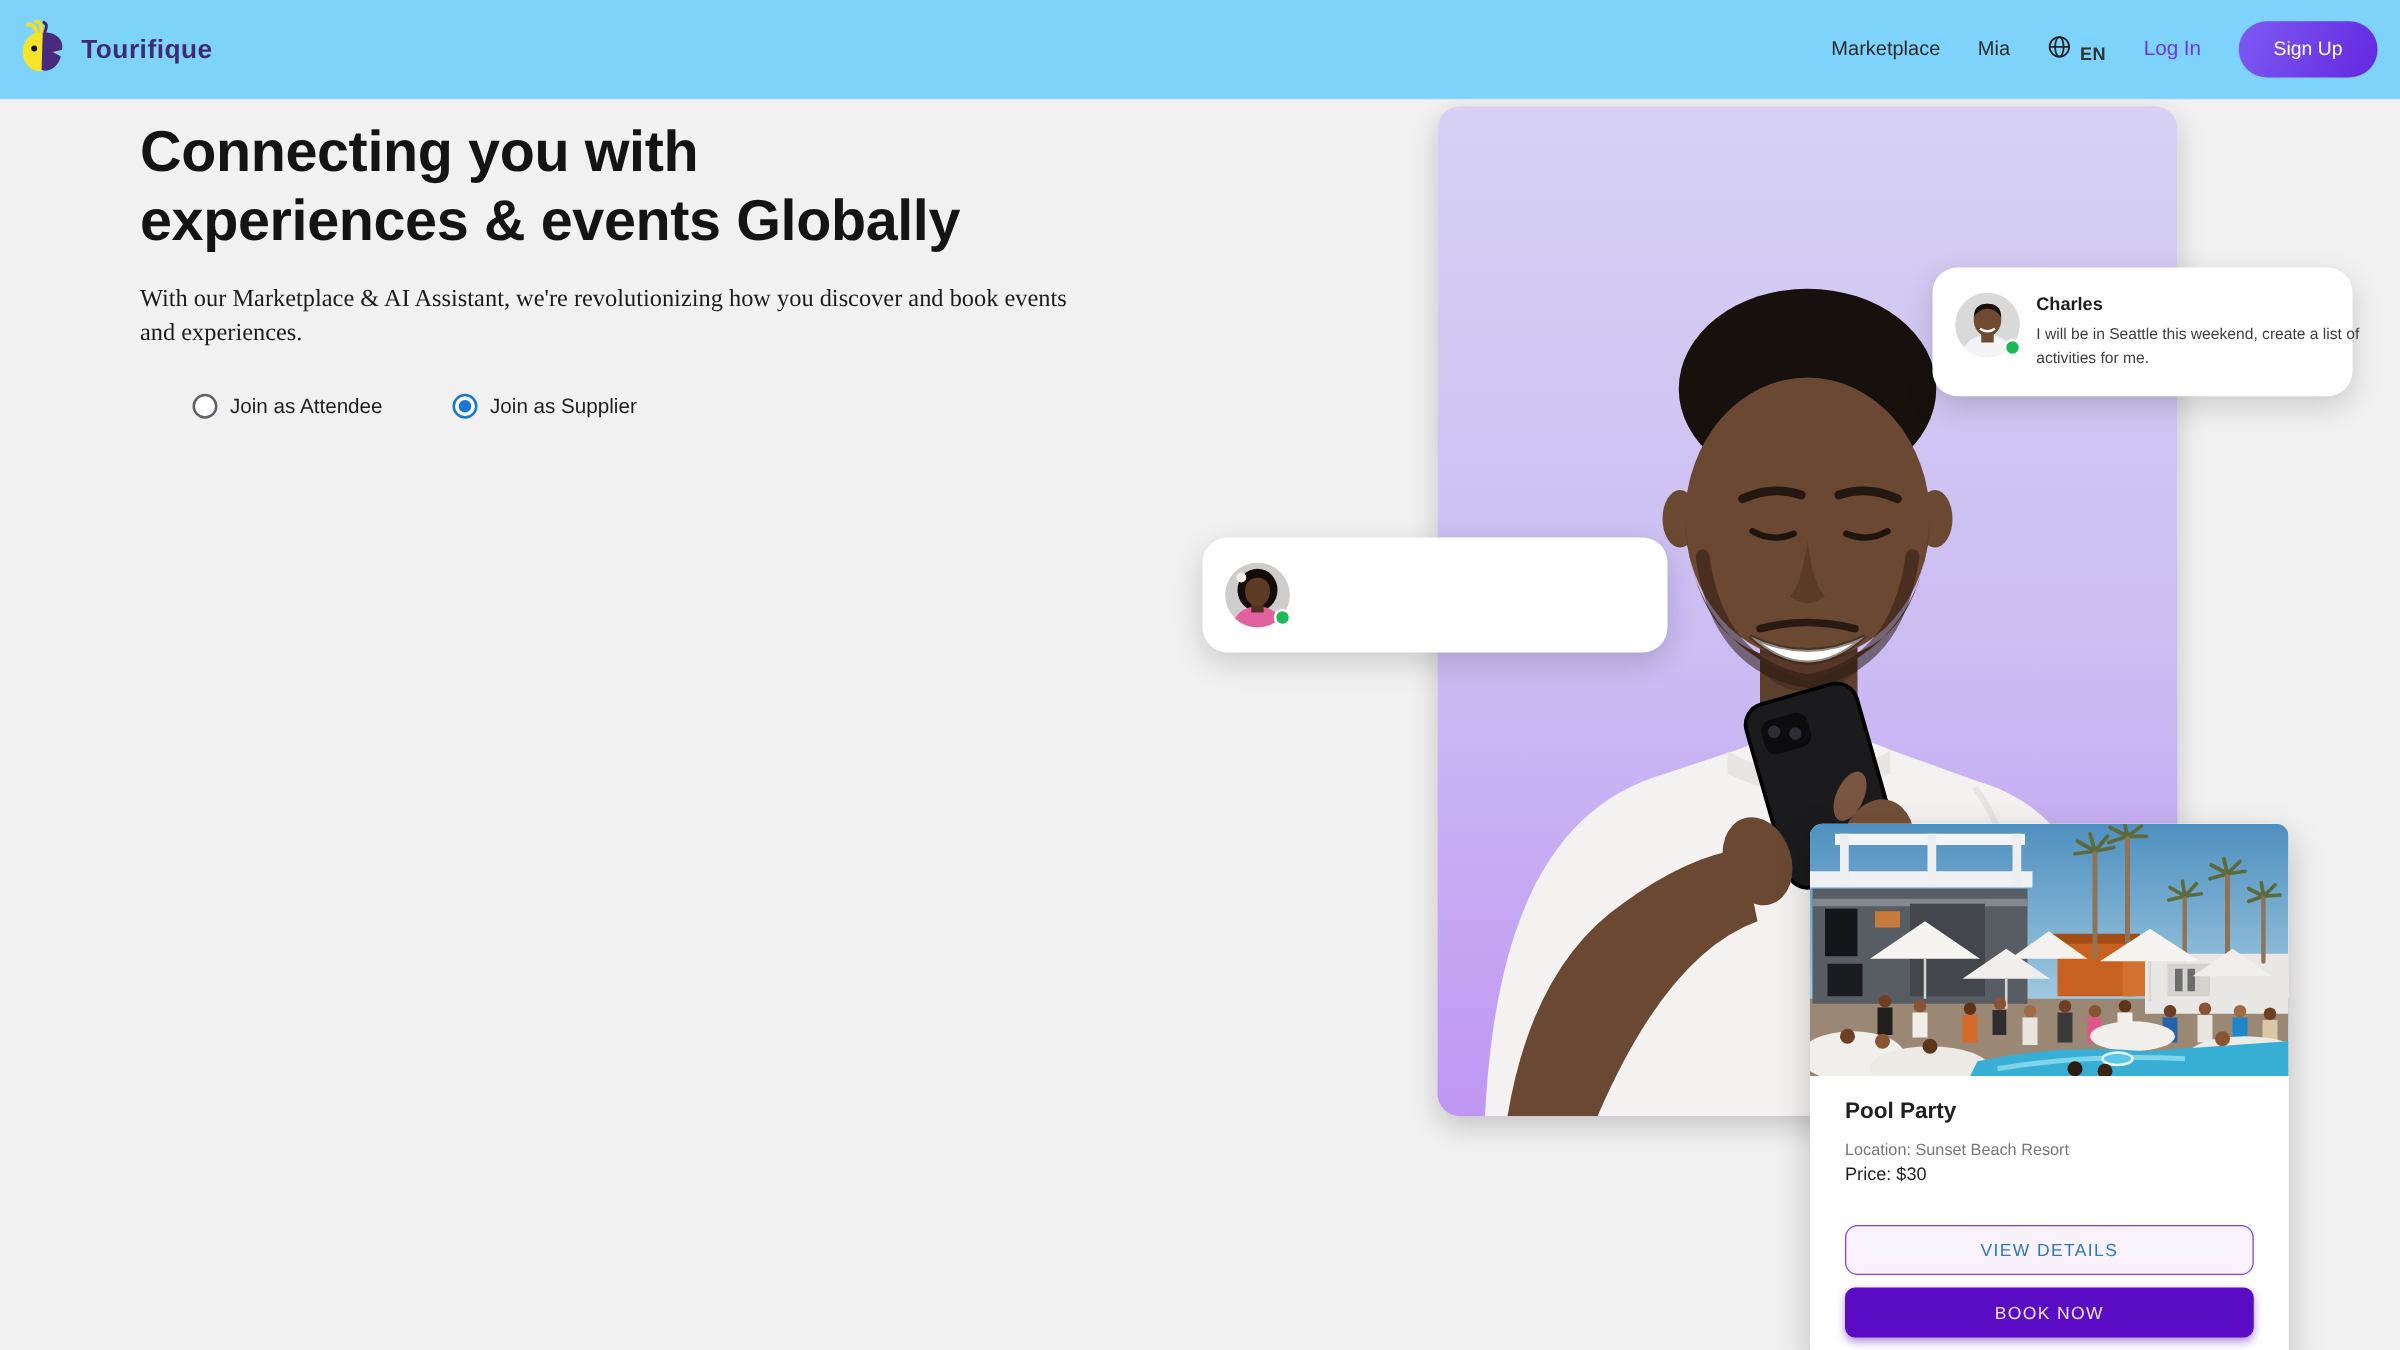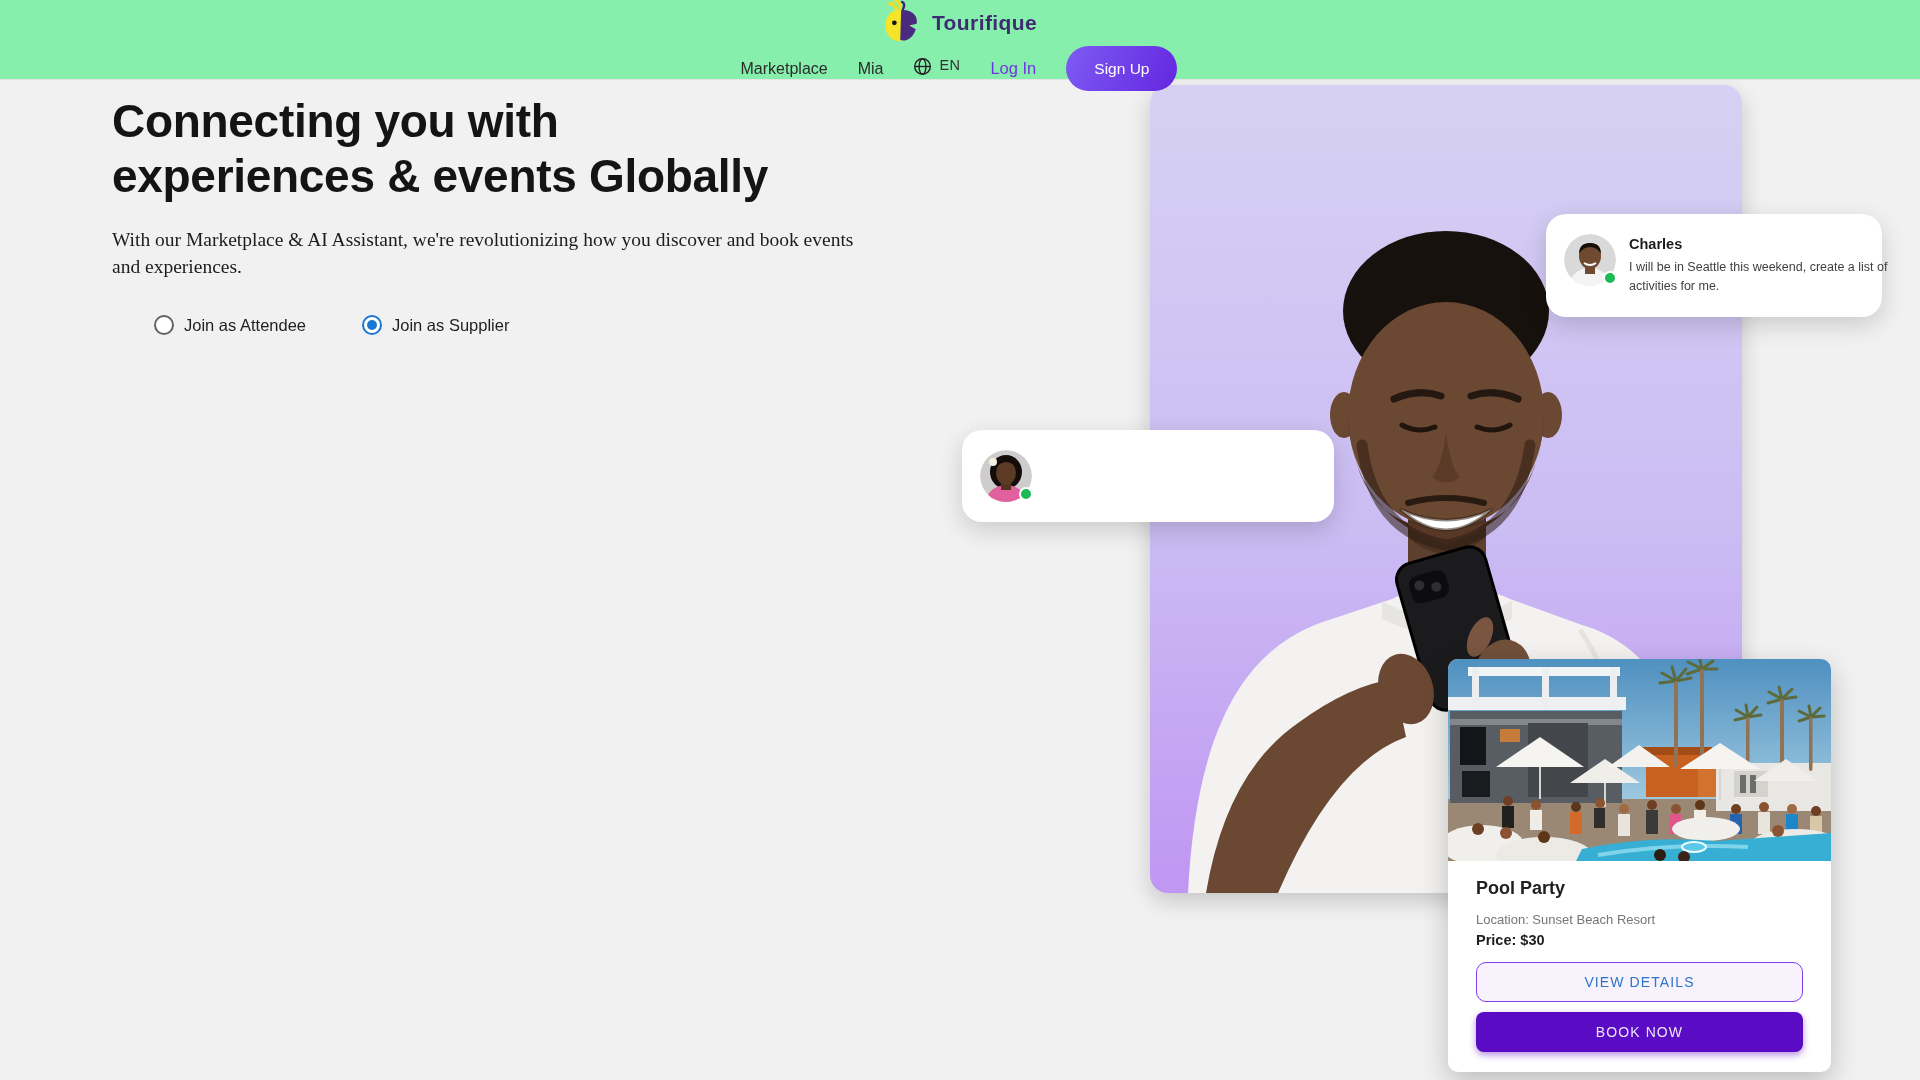--- a/index.html
+++ b/index.html
@@ -1,28 +1,28 @@
 <!DOCTYPE html>
 <html><head>
 <meta charset="utf-8">
 <style>
   * { margin:0; padding:0; box-sizing:border-box; }
   html,body { width:1920px; height:1080px; overflow:hidden; }
   body { font-family:"Liberation Sans", sans-serif; background:#f1f1f2; }
   .page { position:relative; width:1920px; height:1080px; background:#f1f1f2; overflow:hidden; }
 
   
-  .header { position:absolute; top:0; left:0; right:0; height:80px; background:#86efac;
+  .header { position:absolute; top:0; left:0; right:0; height:80px; background:#7dd3fc;
             border-bottom:1px solid #e3e3e3; display:flex; align-items:center;
-            justify-content:space-between; padding:0 16px; z-index:40;flex-direction:column; }
+            justify-content:space-between; padding:0 16px; z-index:40; }
   .brand { display:flex; align-items:center; gap:9px; cursor:pointer; }
   .brand-name { font-size:21px; font-weight:bold; color:#3e2b72; letter-spacing:.4px; }
   .nav { display:flex; align-items:center; gap:30px; padding-right:2px; }
   .nav-link { font-size:16px; color:#2b2b2b; cursor:pointer; }
-  .lang { display:flex; align-items:flex-start; gap:7px; cursor:pointer; }
+  .lang { display:flex; align-items:flex-end; gap:7px; cursor:pointer;font-weight:bold; }
   .lang-label { font-size:14.5px; color:#333; letter-spacing:.4px; }
   .login-link { font-size:16.5px; color:#7136e3; cursor:pointer; }
   .signup-btn { height:45px; padding:0 28px; border:none; border-radius:23px; cursor:pointer;
                 background:linear-gradient(115deg,#7d5cf3 0%,#6426e0 100%);
                 color:#ffffff; font-size:15.5px; font-family:"Liberation Sans",sans-serif; }
 
   
   .hero-copy { position:absolute; left:112px; top:94px; width:790px; }
   .hero-title { font-size:46px; line-height:1.19; color:#141414; font-weight:bold; letter-spacing:-.3px; }
   .hero-sub { margin-top:24px; width:748px; font-family:"Liberation Serif", serif;
@@ -66,21 +66,21 @@
   .bubble-msg { font-size:12.5px; color:#3f3f3f; line-height:1.55; width:272px; }
 
   
   .event-card { position:absolute; left:1448px; top:659px; width:383px; background:#ffffff;
                 border-radius:10px; box-shadow:0 10px 28px rgba(0,0,0,.22); z-index:20; overflow:hidden; }
   .card-media { width:383px; height:202px; overflow:hidden; }
   .card-media svg { display:block; }
   .card-body { padding:17px 28px 20px; }
   .card-title { font-size:18px; font-weight:bold; color:#202020; margin-bottom:13px; }
   .card-location { font-size:13px; color:#767676; margin-bottom:5px; }
-  .card-price { font-size:14.5px; font-weight:bold; color:#1e1e1e; margin-bottom:14px; }
+  .card-price { font-size:14.5px; font-weight:normal; color:#1e1e1e; margin-bottom:32px; }
   .view-details-btn { display:block; width:100%; height:40px; margin-bottom:10px; cursor:pointer;
                       background:#f7f2fc; border:1.5px solid #7e3ff2; border-radius:10px;
                       color:#2e74c9; font-size:14px; letter-spacing:1.1px;
                       font-family:"Liberation Sans",sans-serif; }
   .book-now-btn { display:block; width:100%; height:40px; border:none; border-radius:8px; cursor:pointer;
                   background:#5a0bc4; color:#ece4f8; font-size:14px; letter-spacing:1.1px;
                   box-shadow:0 3px 7px rgba(90,11,196,.45);
                   font-family:"Liberation Sans",sans-serif; }
 </style>
 </head>

